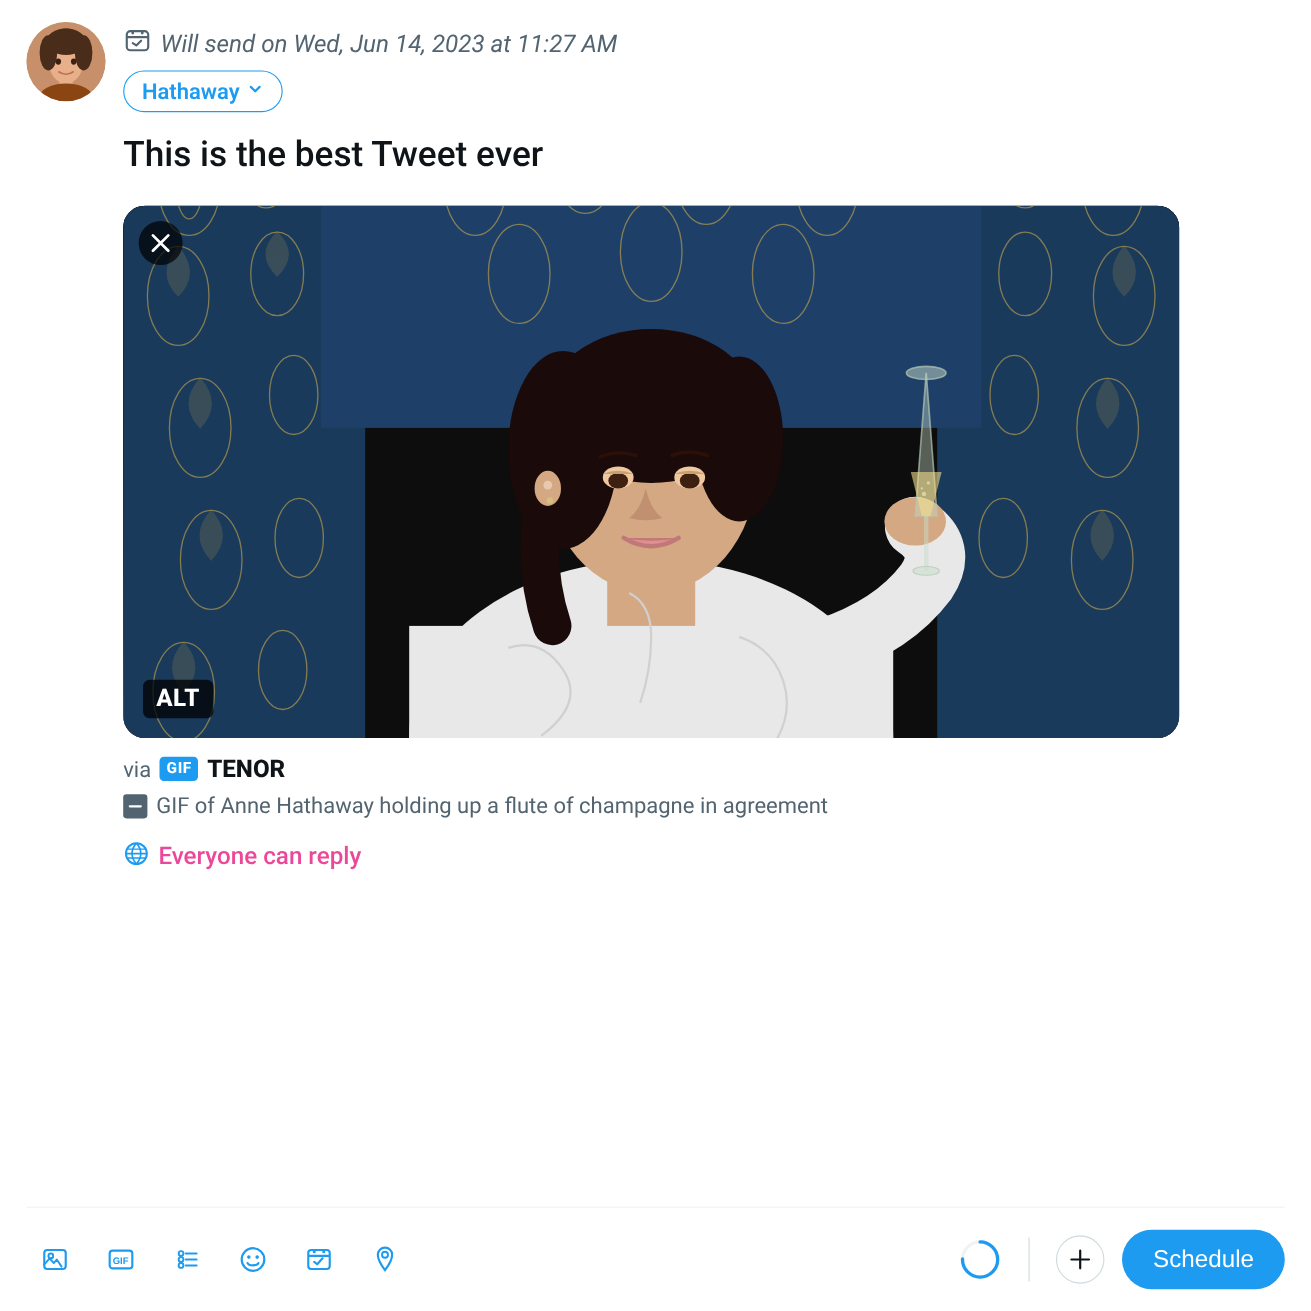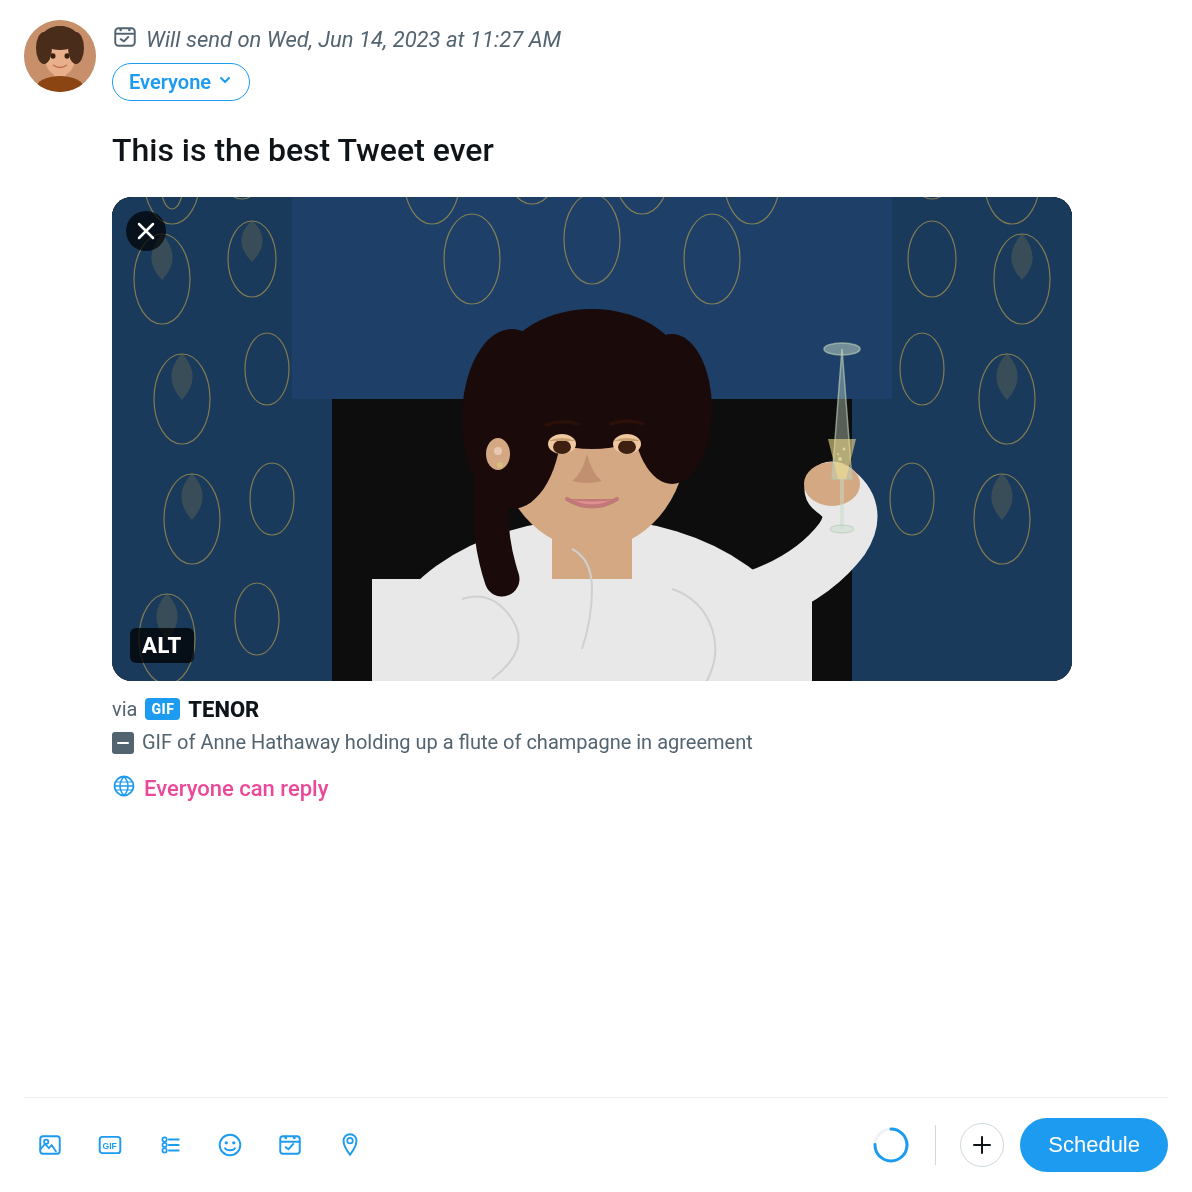--- a/index.html
+++ b/index.html
@@ -97,21 +97,20 @@
       margin-left: 88px;
       flex: 1;
     }
 
     .tweet-text {
       font-size: 32px;
       font-weight: 500;
       color: #0f1419;
       line-height: 1.4;
       margin-bottom: 24px;
-      margin-top: 11px;
     }
 
     
     .media-container {
       position: relative;
       border-radius: 20px;
       overflow: hidden;
       background: #000;
       width: 100%;
       max-width: 960px;
@@ -357,21 +356,21 @@
             <rect x="3" y="4" width="18" height="16" rx="3" stroke="#536471" stroke-width="1.8" fill="none"></rect>
             <path d="M3 9h18" stroke="#536471" stroke-width="1.8"></path>
             <circle cx="8" cy="5.5" r="1.2" fill="#536471"></circle>
             <circle cx="16" cy="5.5" r="1.2" fill="#536471"></circle>
             <path d="M8 14l3 2 4-4" stroke="#536471" stroke-width="1.8" stroke-linecap="round" stroke-linejoin="round"></path>
           </svg>
         </span>
         <span class="schedule-text">Will send on Wed, Jun 14, 2023 at 11:27 AM</span>
       </div>
       <div class="audience-pill">
-        <span>Everyone</span>
+        <span>Hathaway</span>
         <span class="chevron-icon">
           <svg width="16" height="16" viewBox="0 0 16 16" fill="none">
             <path d="M4 6l4 4 4-4" stroke="#1d9bf0" stroke-width="2" stroke-linecap="round" stroke-linejoin="round"></path>
           </svg>
         </span>
       </div>
     </div>
   </div>
 
   <div class="tweet-body">

